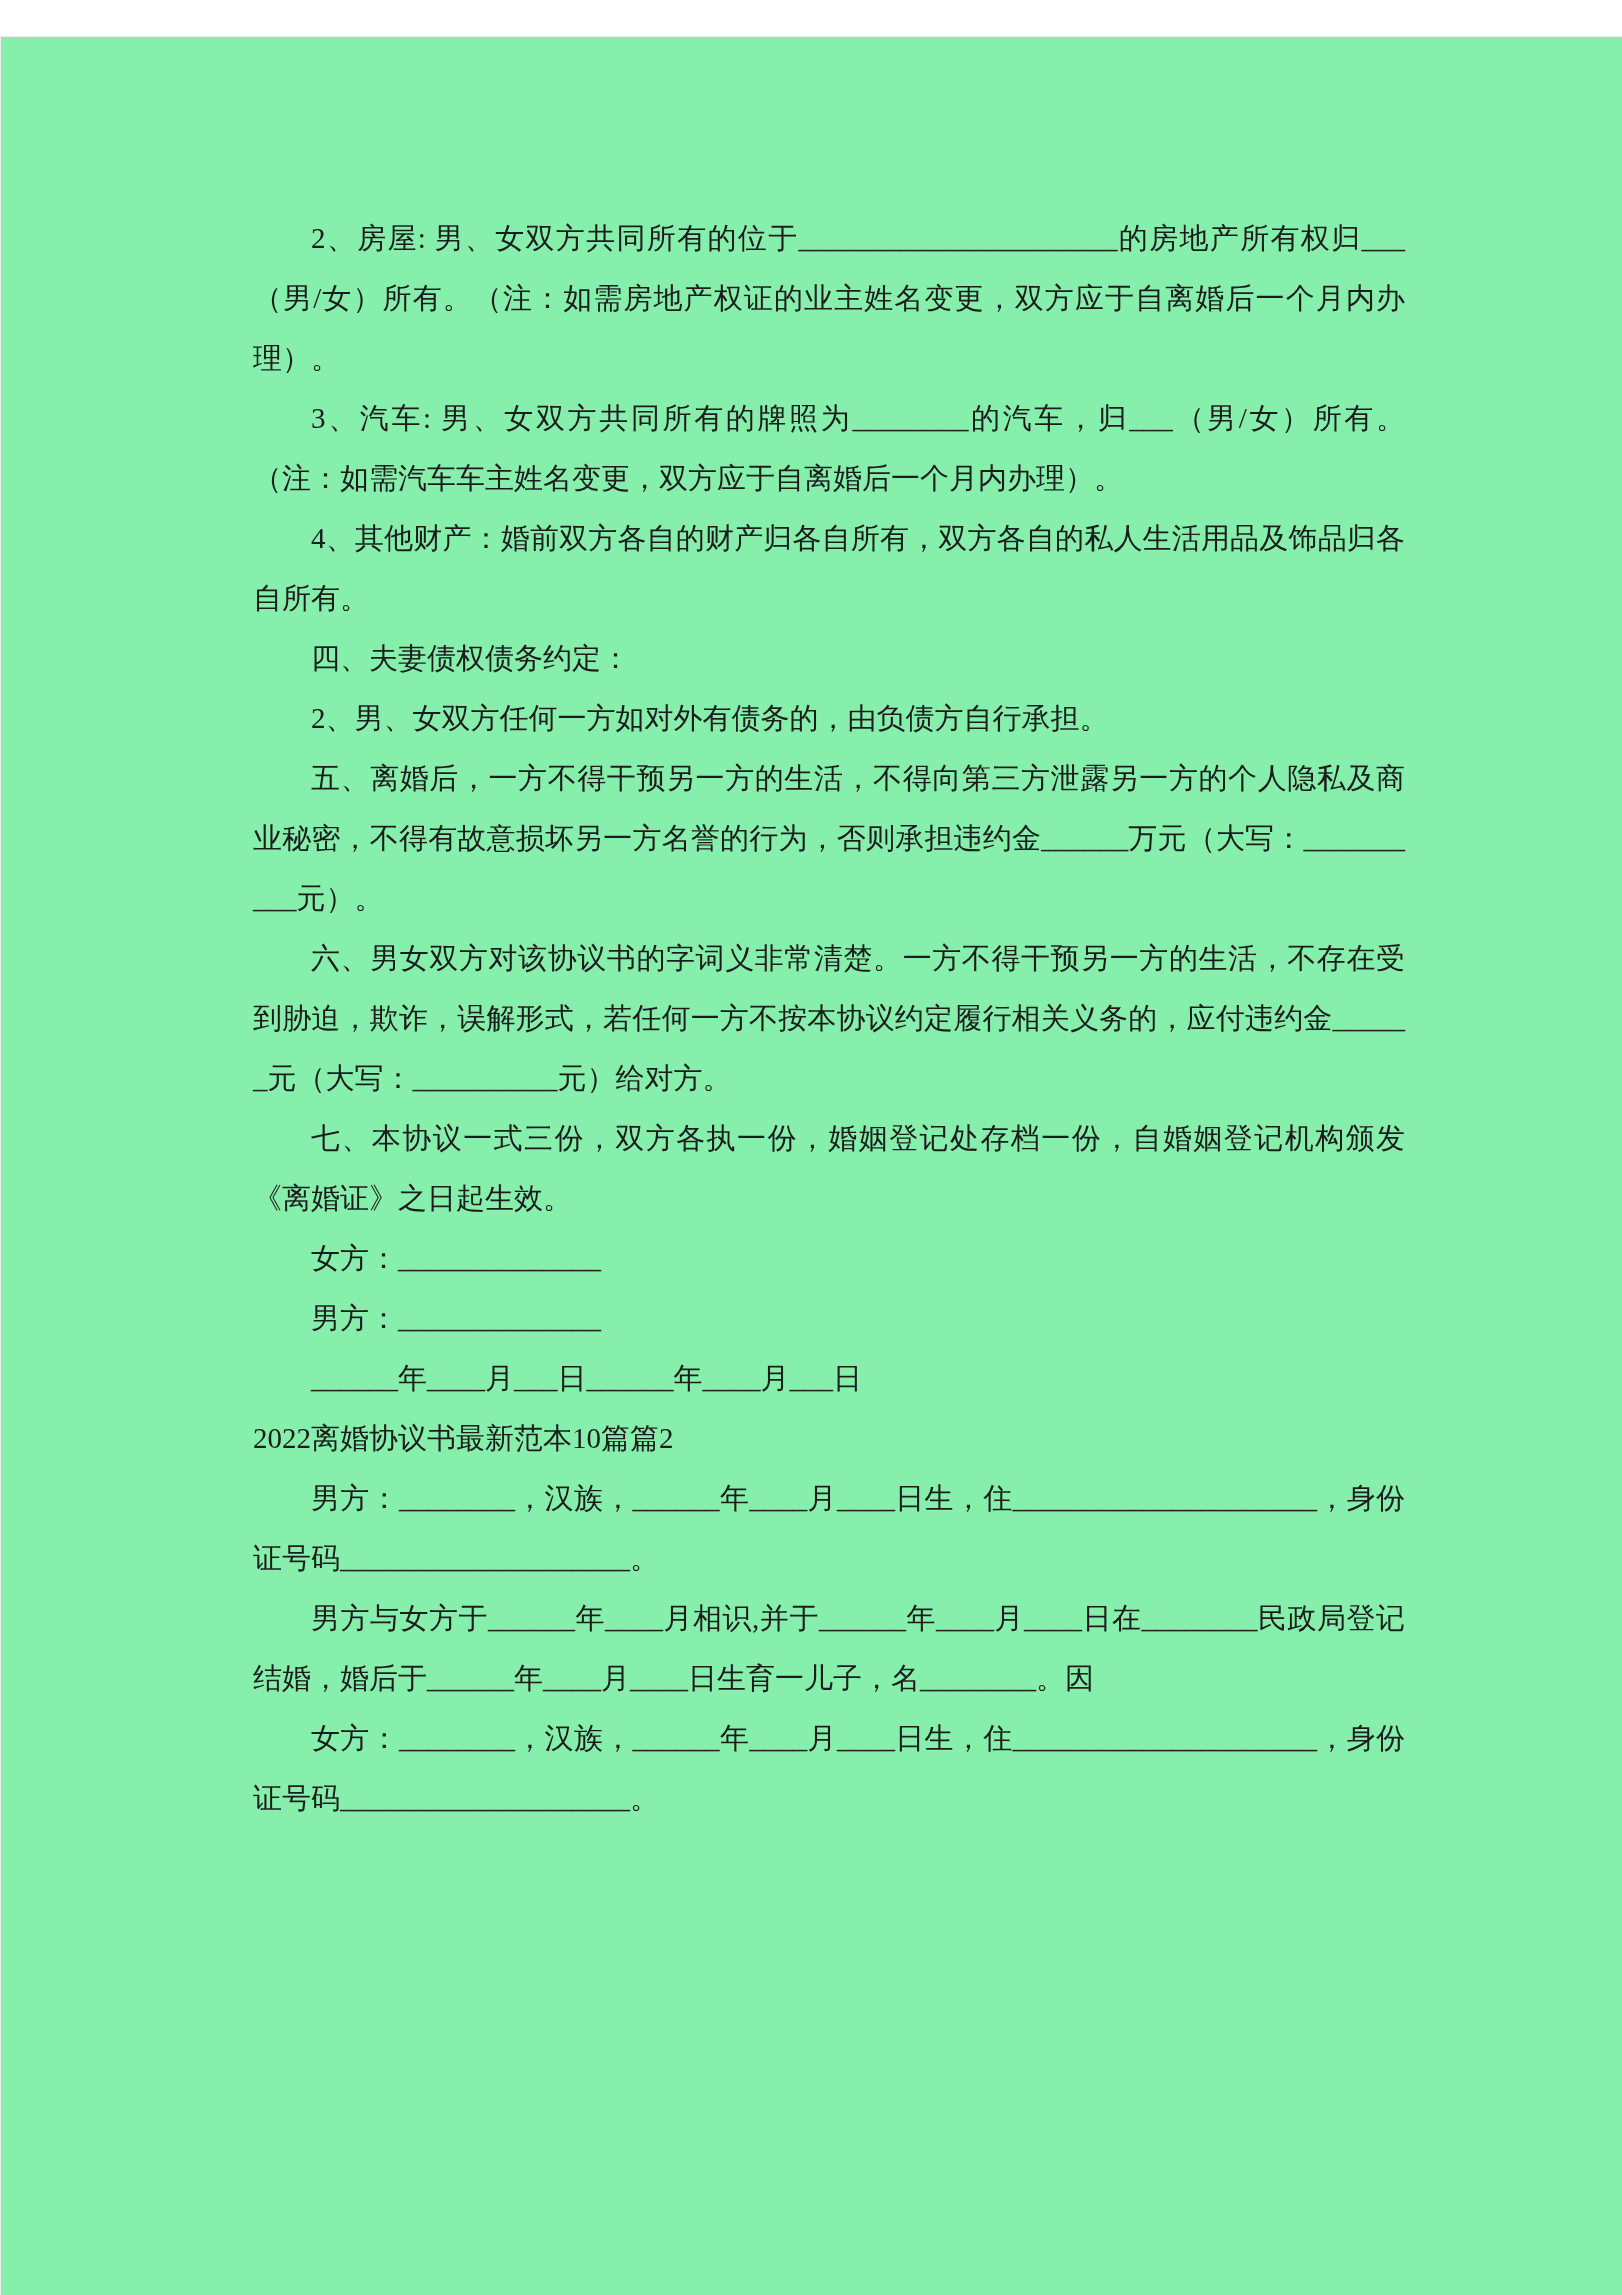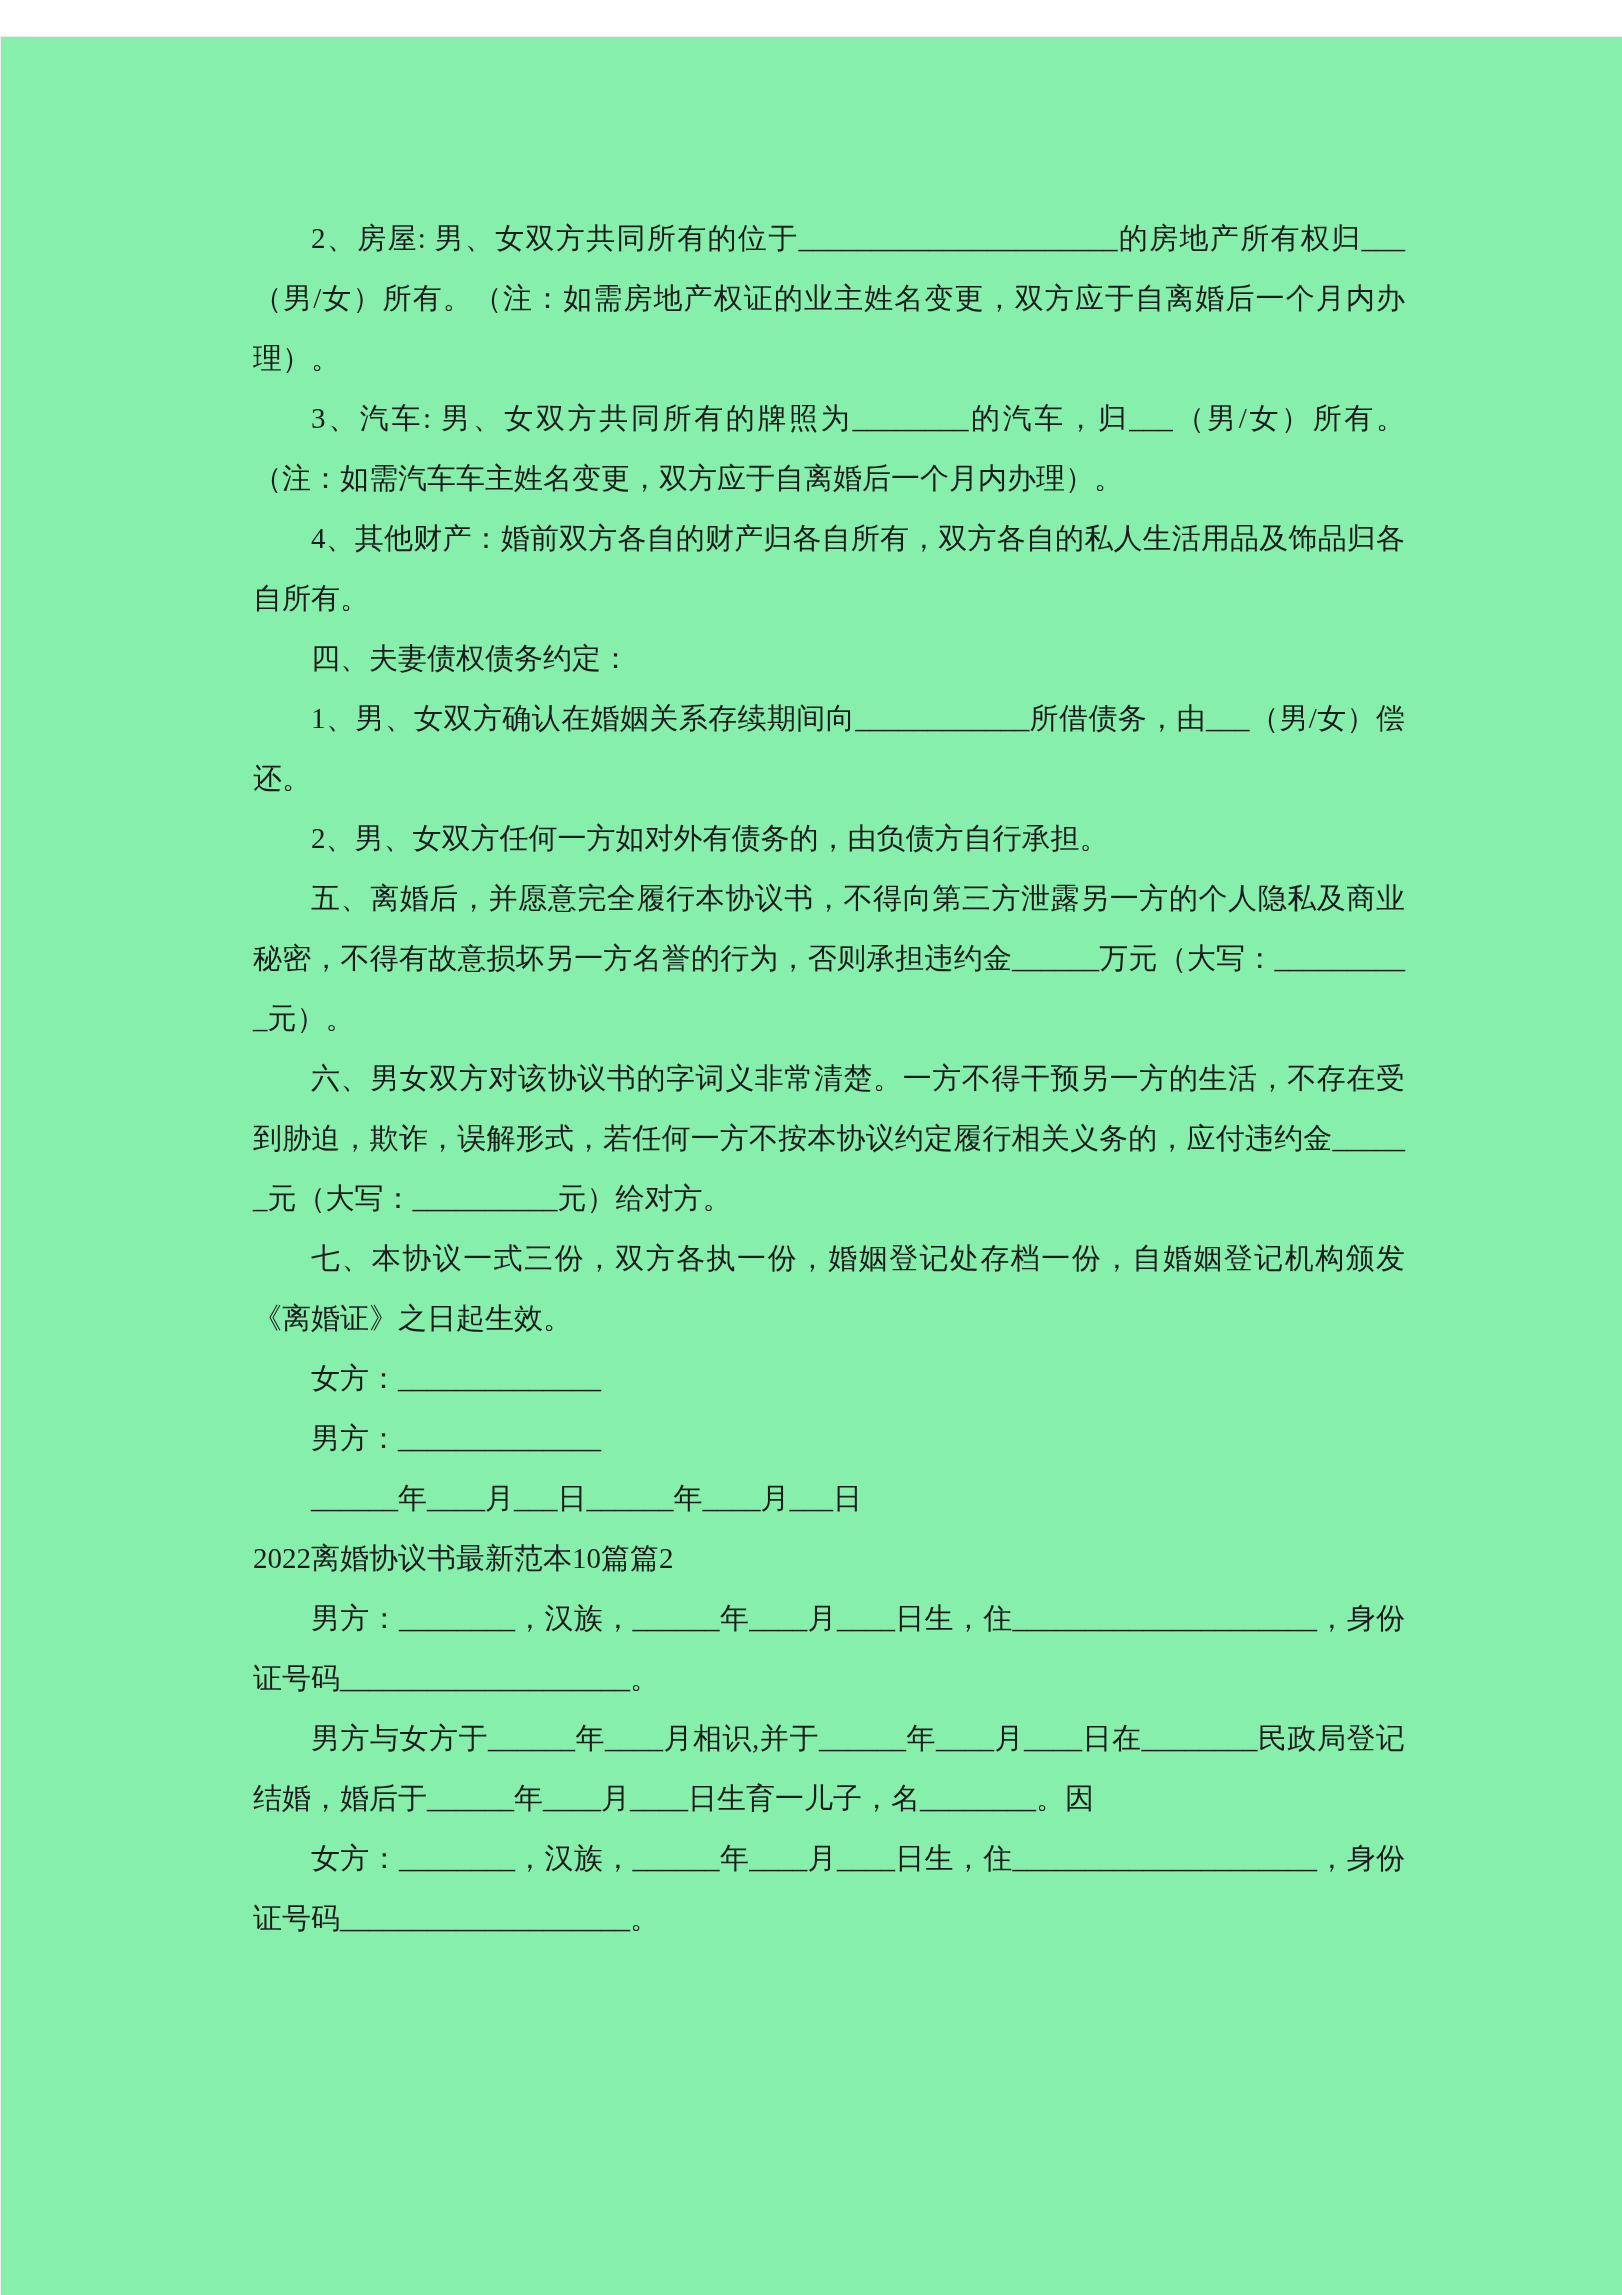--- a/index.html
+++ b/index.html
@@ -43,23 +43,22 @@
 </style>
 </head>
 <body>
 
 <div class="page">
   <div class="content">
     <p class="indent">2、房屋: 男、女双方共同所有的位于______________________的房地产所有权归___（男/女）所有。（注：如需房地产权证的业主姓名变更，双方应于自离婚后一个月内办理）。</p>
     <p class="indent">3、汽车: 男、女双方共同所有的牌照为________的汽车，归___（男/女）所有。（注：如需汽车车主姓名变更，双方应于自离婚后一个月内办理）。</p>
     <p class="indent">4、其他财产：婚前双方各自的财产归各自所有，双方各自的私人生活用品及饰品归各自所有。</p>
     <p class="indent">四、夫妻债权债务约定：</p>
-    <p class="indent">1、男、女双方确认在婚姻关系存续期间向____________所借债务，由___（男/女）偿还。</p>
     <p class="indent">2、男、女双方任何一方如对外有债务的，由负债方自行承担。</p>
-    <p class="indent">五、离婚后，并愿意完全履行本协议书，不得向第三方泄露另一方的个人隐私及商业秘密，不得有故意损坏另一方名誉的行为，否则承担违约金______万元（大写：__________元）。</p>
+    <p class="indent">五、离婚后，一方不得干预另一方的生活，不得向第三方泄露另一方的个人隐私及商业秘密，不得有故意损坏另一方名誉的行为，否则承担违约金______万元（大写：__________元）。</p>
     <p class="indent">六、男女双方对该协议书的字词义非常清楚。一方不得干预另一方的生活，不存在受到胁迫，欺诈，误解形式，若任何一方不按本协议约定履行相关义务的，应付违约金______元（大写：__________元）给对方。</p>
     <p class="indent">七、本协议一式三份，双方各执一份，婚姻登记处存档一份，自婚姻登记机构颁发《离婚证》之日起生效。</p>
     <p class="indent">女方：______________</p>
     <p class="indent">男方：______________</p>
     <p class="indent">______年____月___日______年____月___日</p>
     <p class="no-indent">2022离婚协议书最新范本10篇篇2</p>
     <p class="indent">男方：________，汉族，______年____月____日生，住_____________________，身份证号码____________________。</p>
     <p class="indent">男方与女方于______年____月相识,并于______年____月____日在________民政局登记结婚，婚后于______年____月____日生育一儿子，名________。因</p>
     <p class="indent">女方：________，汉族，______年____月____日生，住_____________________，身份证号码____________________。</p>
   </div>

